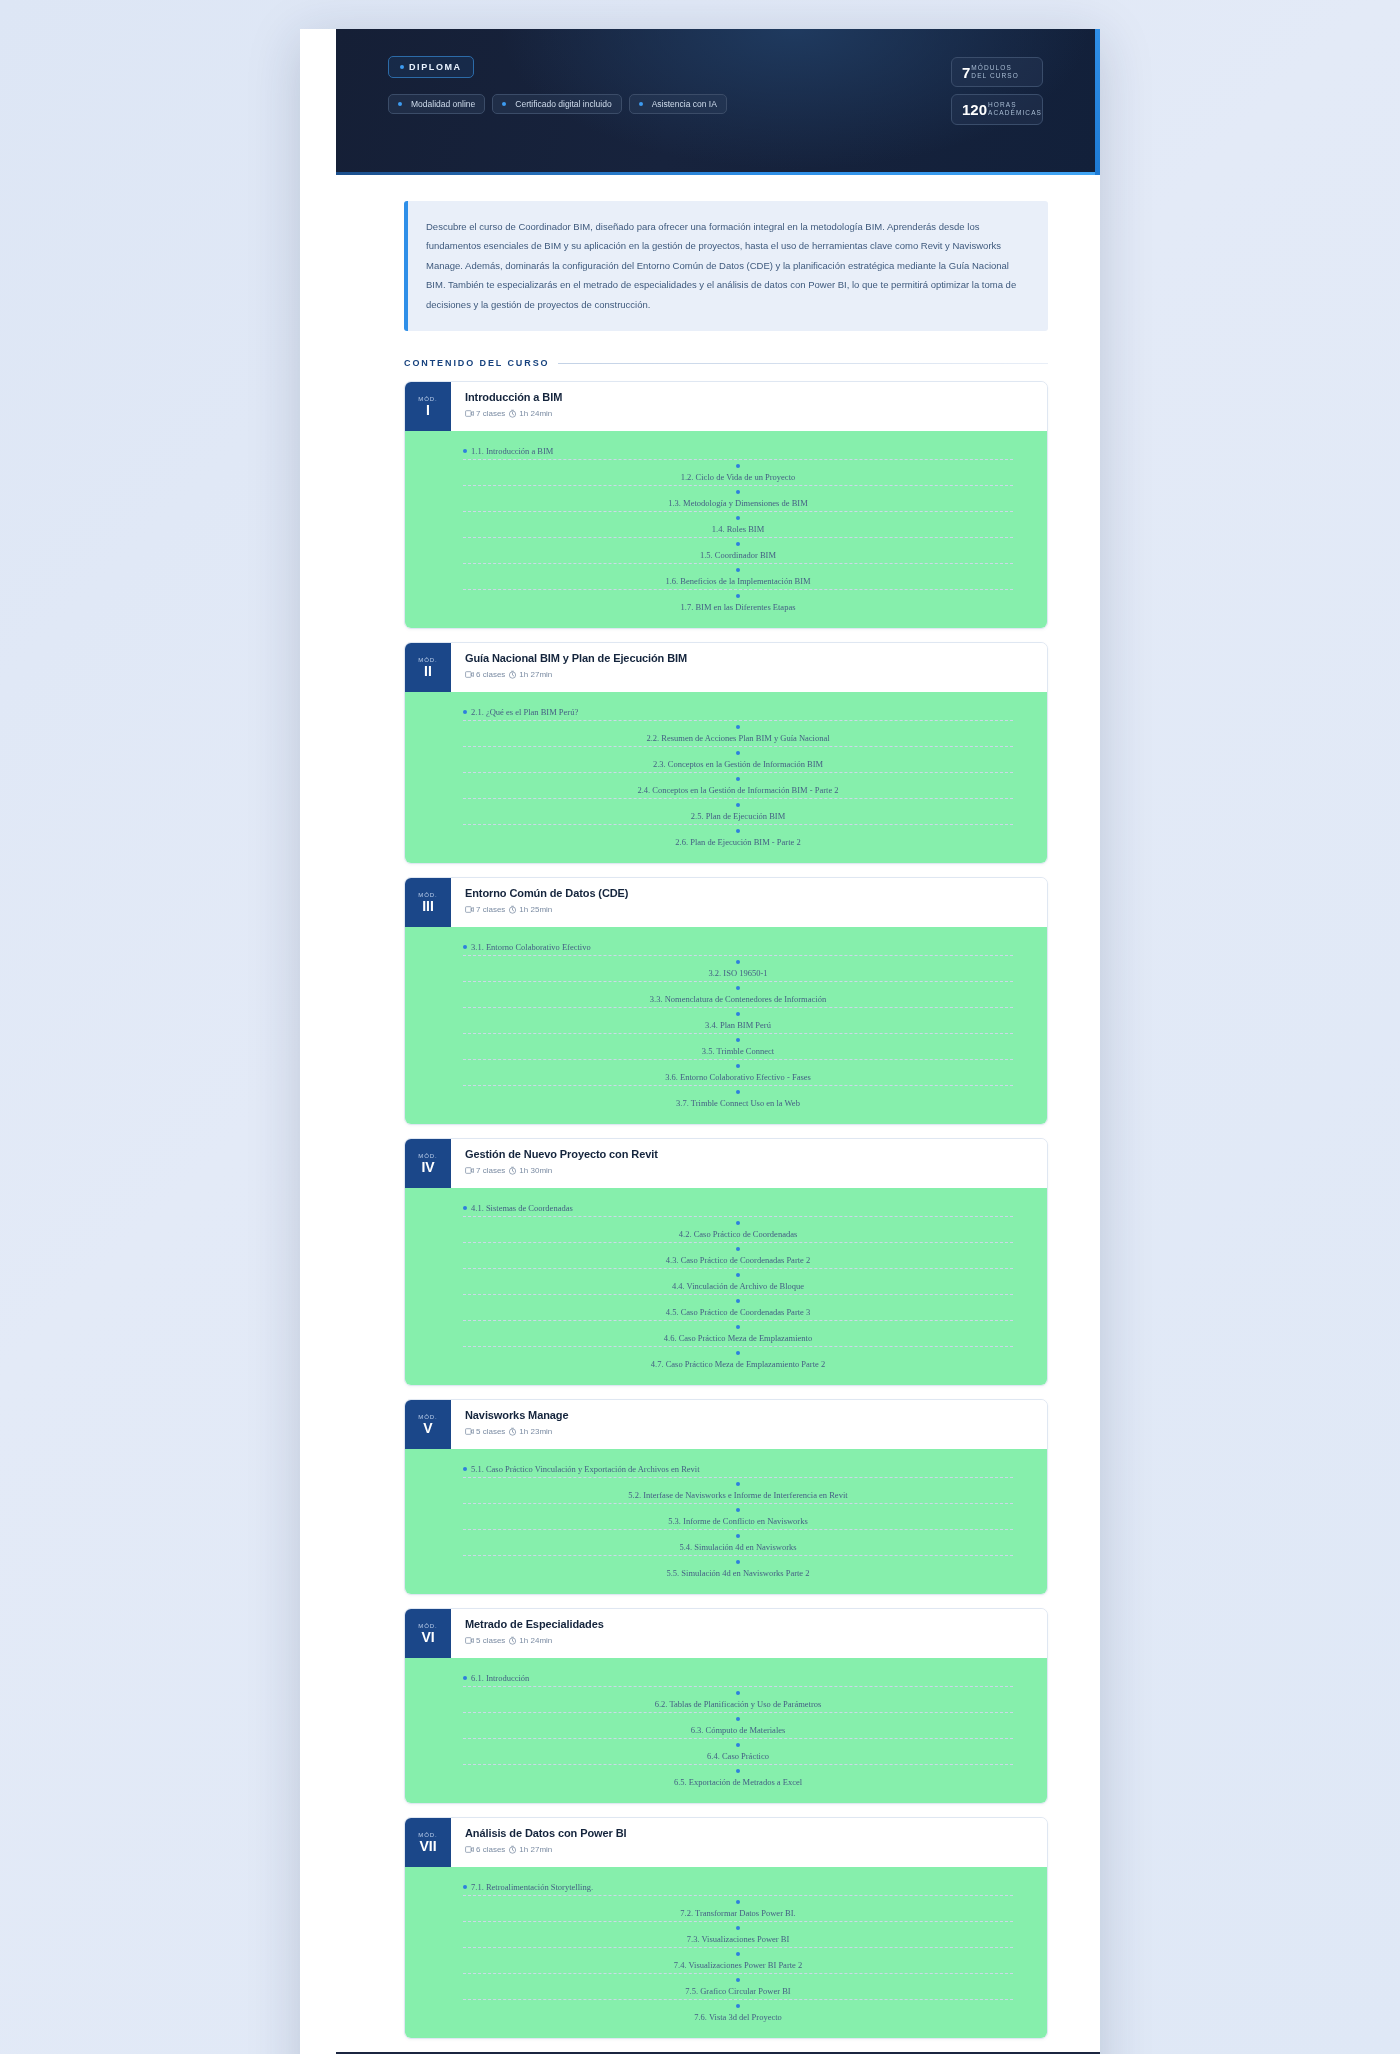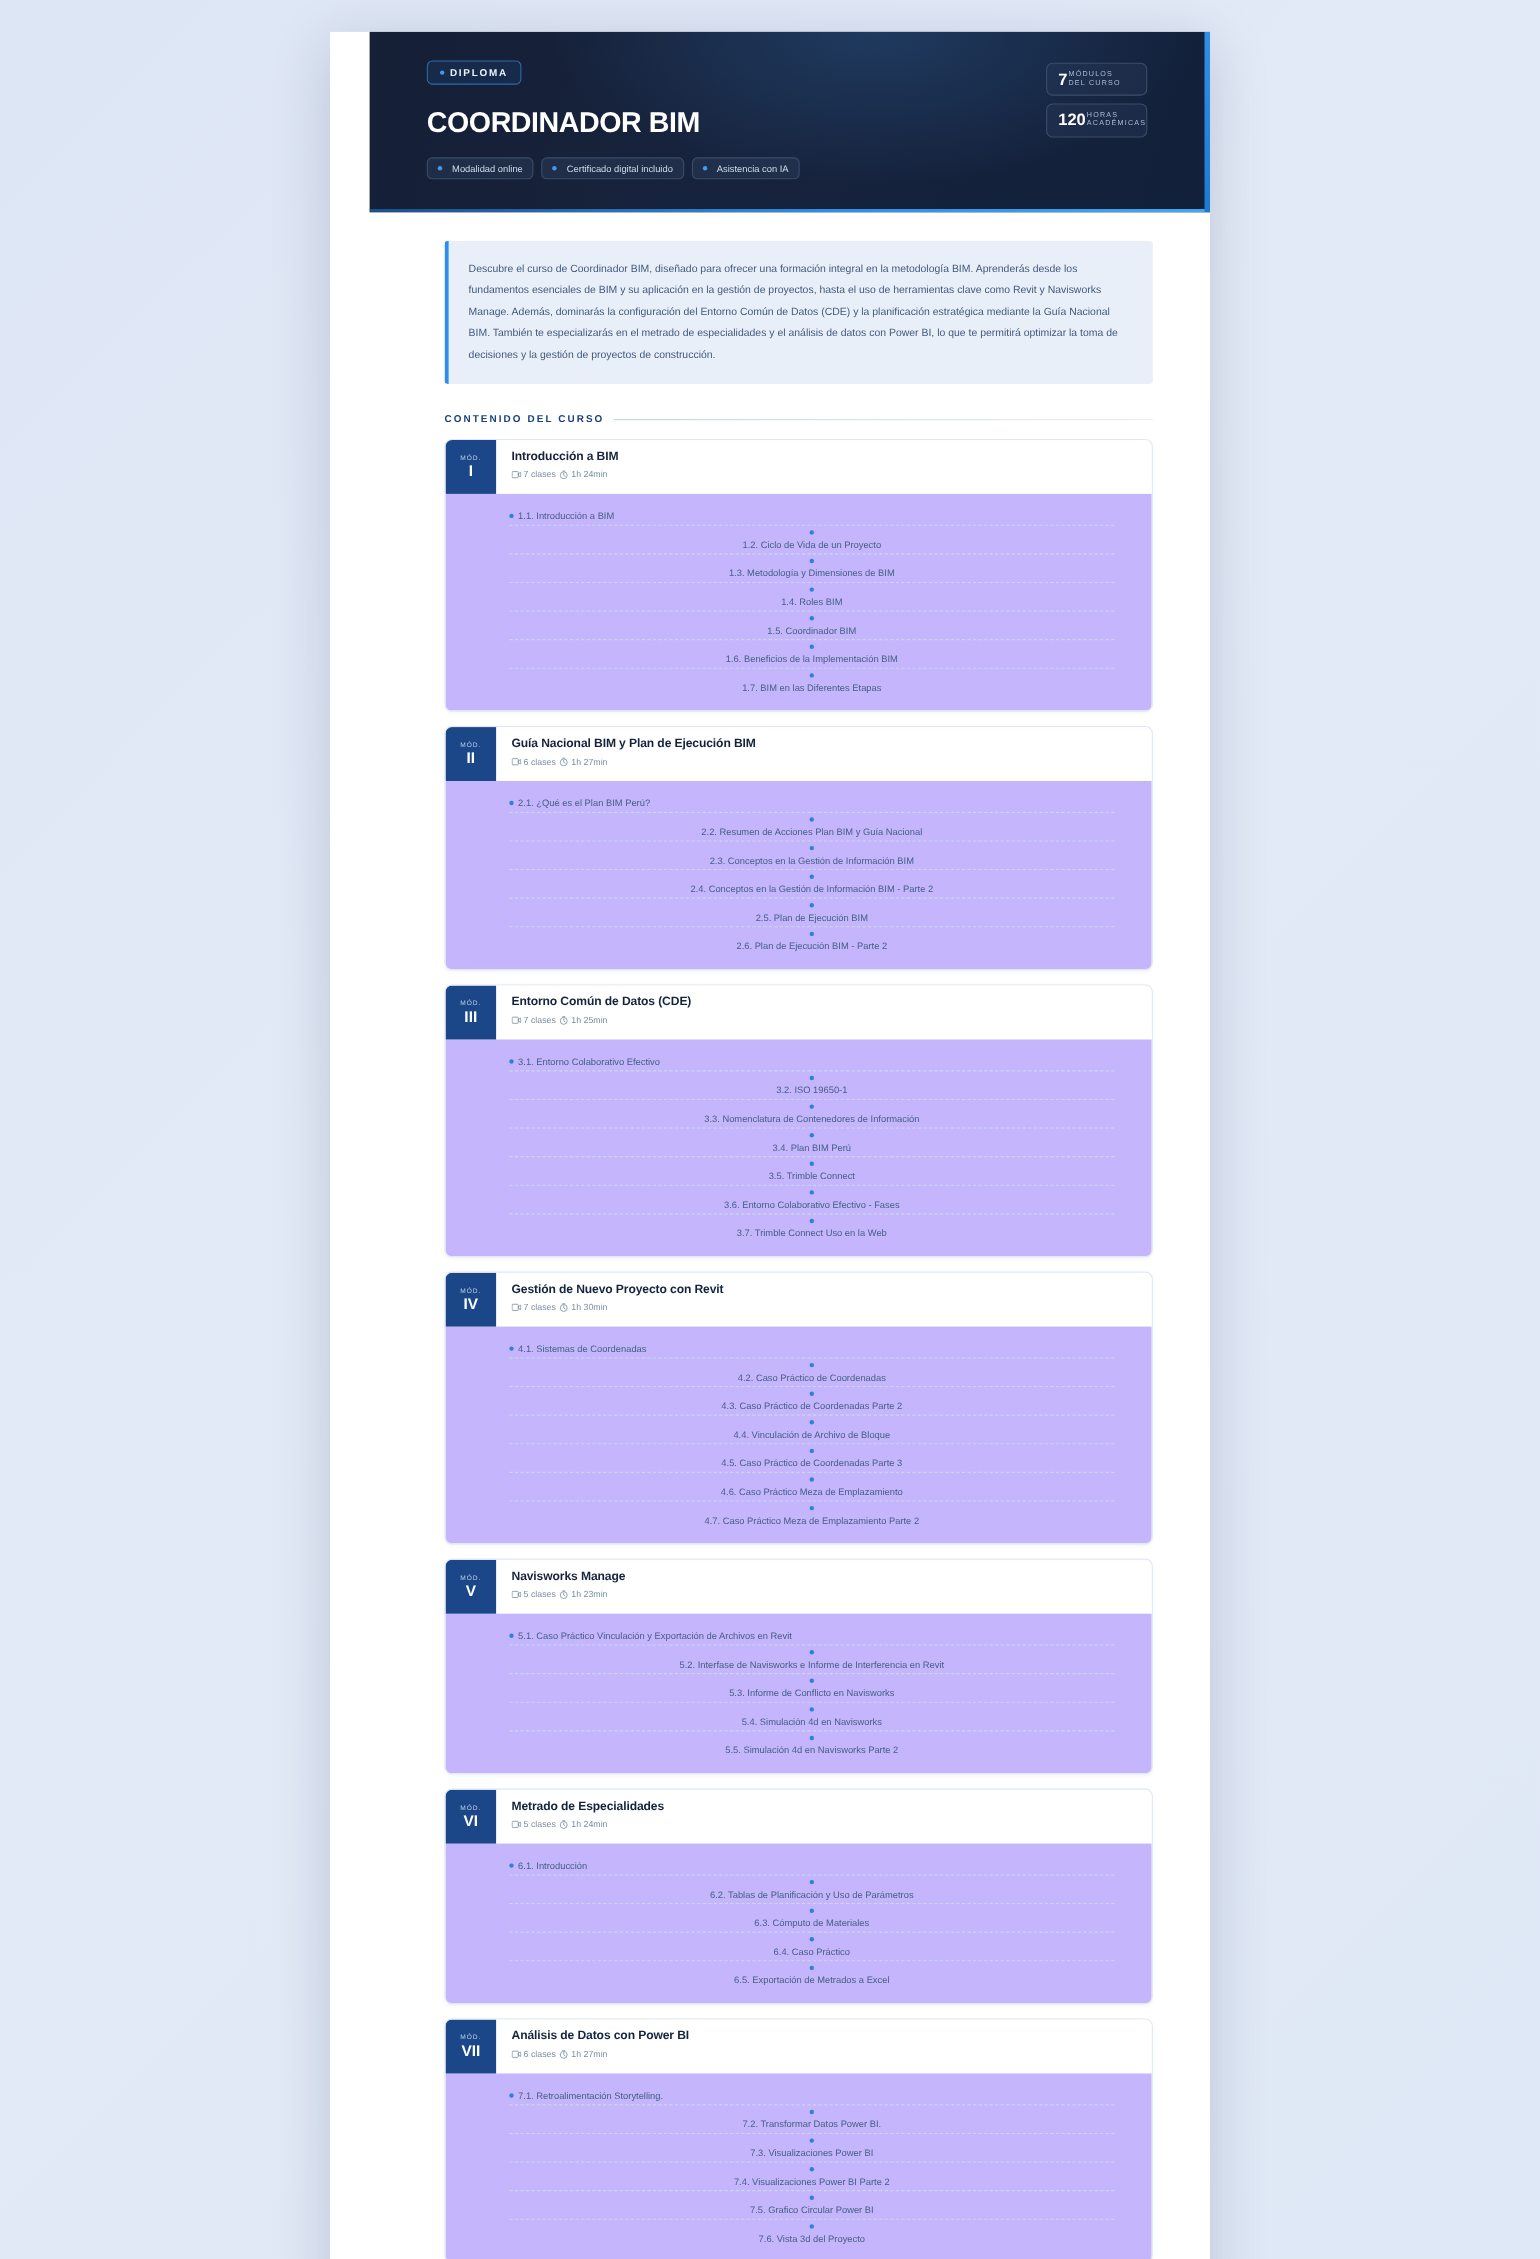--- a/index.html
+++ b/index.html
@@ -137,21 +137,21 @@
     display:flex; flex-direction:column; align-items:center; justify-content:center;
     gap:1px; flex:none;
   }
   .mod-badge-lbl { font-size:6px; letter-spacing:.9px; color:#b9cdea; }
   .mod-badge-num { font-size:14px; font-weight:bold; line-height:1; }
   .mod-head-main { padding:9px 14px 10px 14px; }
   .mod-title { font-size:11px; font-weight:bold; color:#14243c; letter-spacing:-0.1px; }
   .mod-meta { margin-top:5px; display:flex; align-items:center; color:#7b8ca3; font-size:8px; }
   .mod-meta svg { vertical-align:middle; }
 
-  .lessons { background:#c4b5fd; padding:11px 34px 13px 58px; }
+  .lessons { background:#86efac; padding:11px 34px 13px 58px;font-family:Liberation Serif, serif; }
   .lesson {
     display:flex; align-items:center; gap:4px;
     padding:3.5px 0;
     font-size:8.5px;
     color:#456084;
     position:relative;
   }
   .lesson + .lesson { border-top:1px dashed #ccd8e8;flex-direction:column; }
   .lesson-dot { width:4px; height:4px; border-radius:50%; background:#2f80dd; flex:none; }
 
@@ -173,21 +173,20 @@
 <body>
 
 <div class="page">
 
   <div class="hero">
     <div class="diploma-badge">
       <span class="dot-xs"></span>
       <span>DIPLOMA</span>
     </div>
 
-    <div class="hero-title">COORDINADOR BIM</div>
 
     <div class="tag-row">
       <span class="tag">
         <span class="dot-xs"></span>
         <span>Modalidad online</span>
       </span>
       <span class="tag">
         <span class="dot-xs"></span>
         <span>Certificado digital incluido</span>
       </span>

